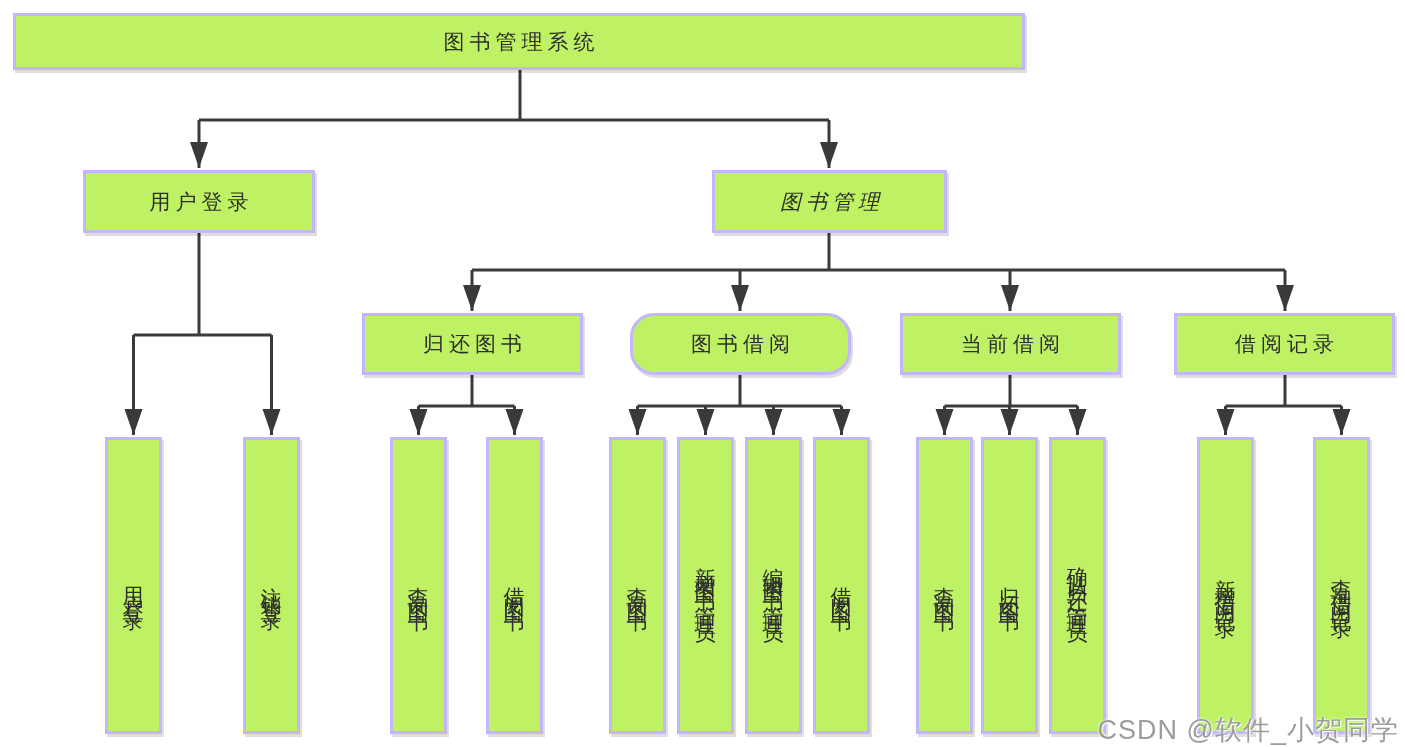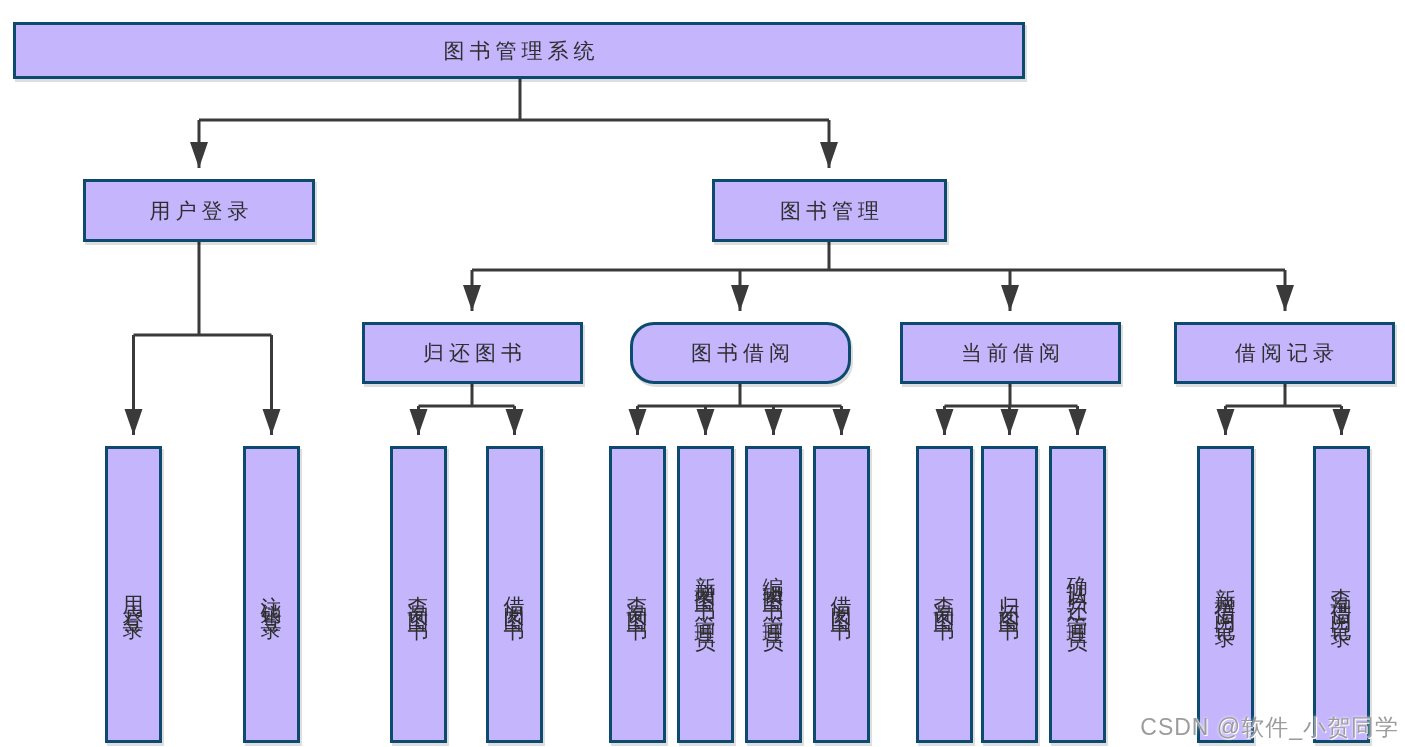--- a/index.html
+++ b/index.html
@@ -6,42 +6,41 @@
   html,body { margin:0; padding:0; background:var(--background); }
   body { font-family:"Liberation Sans","DejaVu Sans",sans-serif; }
   #stage {
     position:relative; width:1405px; height:747px;
     background:var(--background); overflow:hidden;
   }
   #wires { position:absolute; left:0; top:0; width:1405px; height:747px; }
   #wires line, #wires path { stroke:var(--line); stroke-width:3; fill:none; }
   #wires .arrowhead { fill:var(--line); stroke:none; }
   .box {
-    position:absolute; box-sizing:border-box; background:#c4b5fd;
-    border:3px solid #0c4a6e;
+    position:absolute; box-sizing:border-box; background:#bef264;
+    border:3px solid #c4b5fd;
     display:flex; align-items:center; justify-content:center;
     color:var(--text); font-size:21px; letter-spacing:5px;
     box-shadow:2px 3px 0 rgba(0,0,0,0.13);
     white-space:nowrap;
-    margin-top:9px;
   }
   .box .lbl { text-indent:5px; }
   .root  { left:13px;  top:13px;  width:1012px; height:57px; }
   .lv2a  { left:83px;  top:170px; width:232px;  height:63px; }
-  .lv2b  { left:712px; top:170px; width:235px;  height:63px; }
+  .lv2b  { left:712px; top:170px; width:235px;  height:63px;font-style:italic; }
   .lv3   { top:313px; width:221px; height:62px; }
   .leaf  { top:437px; width:57px; height:297px; }
   .leaf .vtext {
     writing-mode:vertical-rl; text-orientation:mixed;
     letter-spacing:8px; font-size:21px; line-height:1;
     text-indent:0;
   }
   #watermark {
     position:absolute; right:6px; top:712px;
-    font-size:23px; color:var(--watermark); letter-spacing:1px;
+    font-size:27px; color:var(--watermark); letter-spacing:1px;
     text-shadow:0 0 3px #fff, 1px 1px 0 #fff; z-index:5;
     white-space:nowrap;
   }
 </style>
 </head>
 <body>
 
 <div id="stage">
 
   <svg id="wires" viewBox="0 0 1405 747" xmlns="http://www.w3.org/2000/svg">

